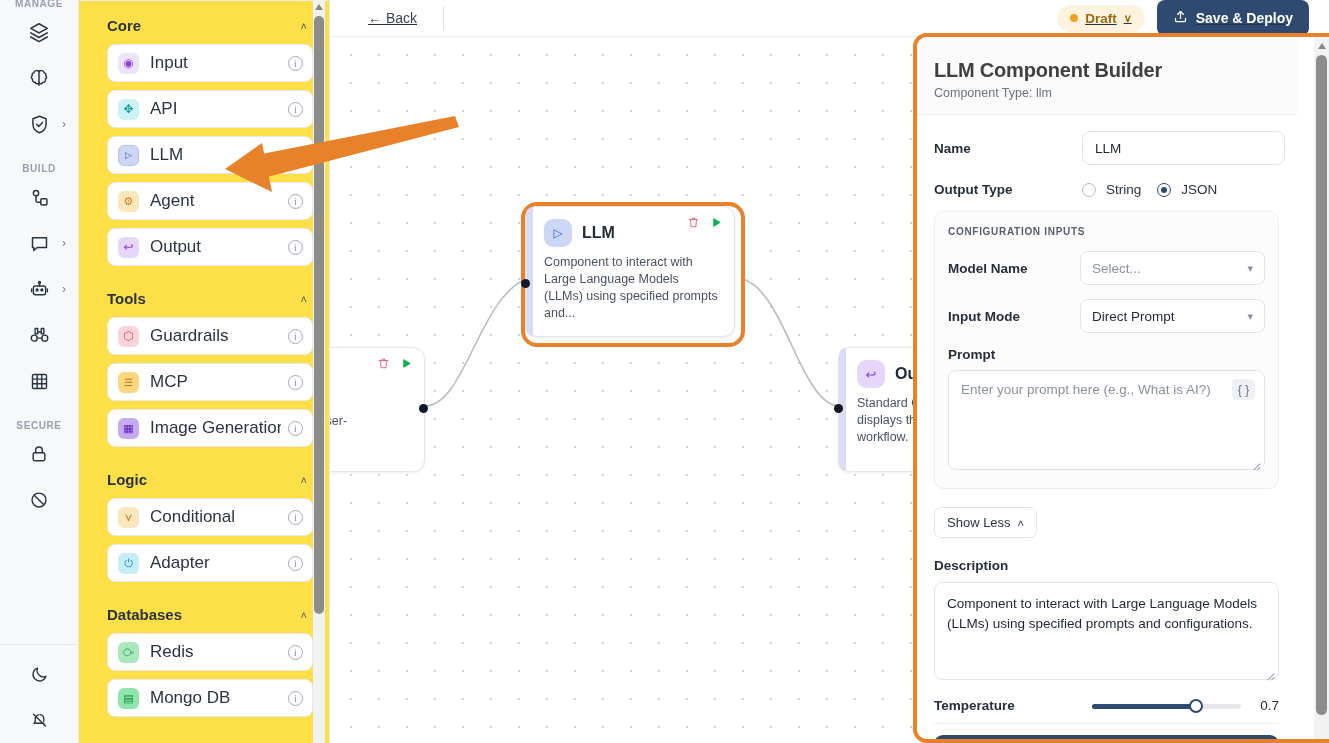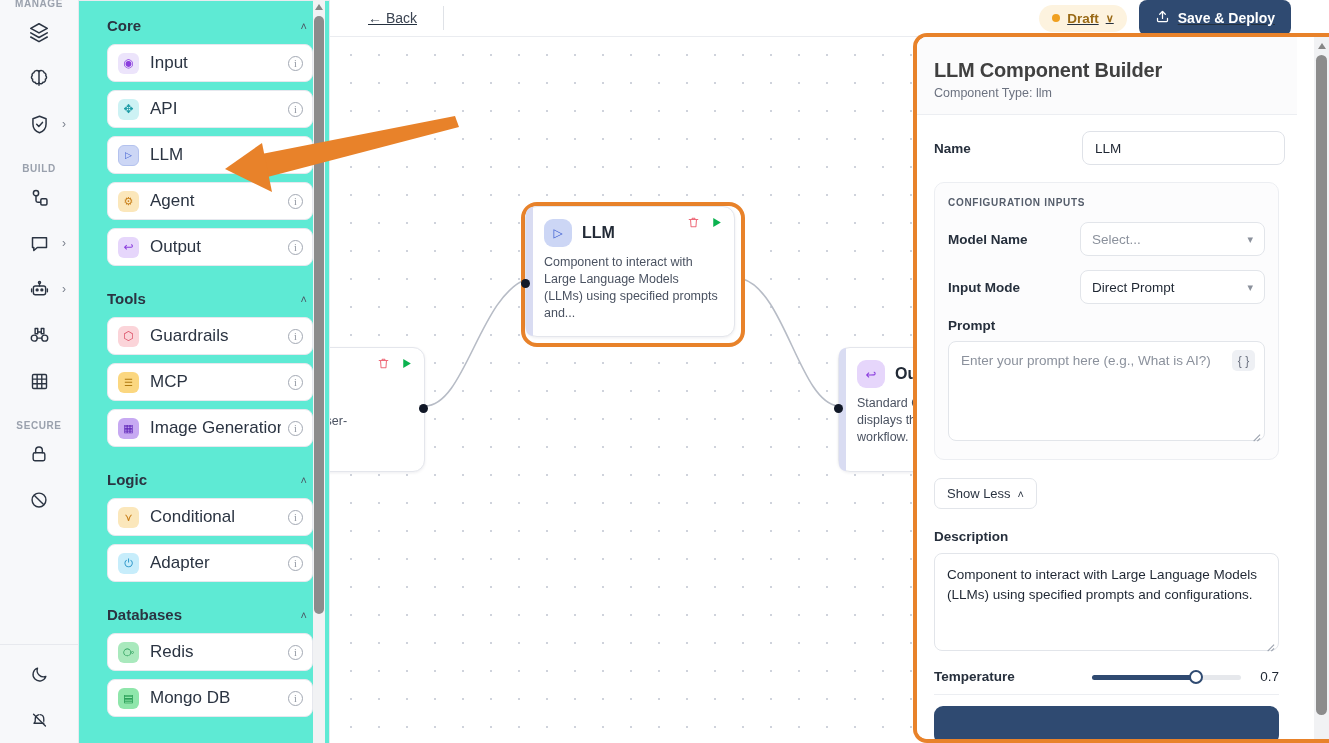--- a/index.html
+++ b/index.html
@@ -34,21 +34,21 @@
   }
   #rail-bottom {
     position: absolute; left: 0; bottom: 0; width: 79px;
     border-top: 1px solid #e7e9ee; padding-top: 6px;
     display: flex; flex-direction: column; align-items: center;
   }
 
   
   #component-sidebar {
     position: absolute; left: 79px; top: 0; width: 251px; height: 743px;
-    background: #5eead4; border-right: 1px solid #e7e9ee;
+    background: #fde047; border-right: 1px solid #e7e9ee;
     overflow: hidden;
   }
   #sidebar-scroll { padding: 0 16px 0 28px; height: 743px; position: relative; }
   .sb-divider { height: 1px; background: #e9ebef; margin: 0 -16px 0 -28px; }
   .group-header {
     display: flex; align-items: center; justify-content: space-between;
     padding: 16px 6px 10px 0; cursor: pointer;
   }
   .group-title { font-size: 15px; font-weight: 700; color: #2b3442; }
   .group-caret { color: #4b5563; font-size: 11px; }
@@ -93,21 +93,21 @@
     background: #ffffff; border-bottom: 1px solid #eaecf0;
     display: flex; align-items: center; z-index: 5; text-decoration: underline;
   }
   #back-button {
     margin-left: 30px; font-size: 14px; color: #3c4characters; color: #3b4452;
     cursor: pointer; padding: 4px 8px;
   }
   #topbar-sep { width:1px; height:24px; background:#dfe2e7; margin-left: 18px; }
   #topbar-right {
     margin-left: auto; display: flex; align-items: center; gap: 12px;
-    padding-right: 38px;
+    padding-right: 20px;
   }
   #draft-pill {
     display: flex; align-items: center; gap: 7px;
     background: #fdf3df; color: #9a6a16; border-radius: 16px;
     padding: 6px 13px; font-size: 13.5px; font-weight: 600; cursor: pointer;
   }
   .draft-dot { width: 8px; height: 8px; border-radius: 50%; background: #f0a020; }
   #save-deploy {
     display: flex; align-items: center; gap: 8px;
     background: #2f4a71; color: #ffffff; border-radius: 8px;
@@ -597,20 +597,29 @@
         <div id="panel-subtitle">Component Type: llm</div>
       </div>
 
       <div id="panel-body">
 
         <div class="form-row">
           <span class="form-label">Name</span>
           <input class="text-input" value="LLM" placeholder="Name" style="">
         </div>
 
+        <div class="form-row" style="margin-bottom:14px;">
+          <span class="form-label">Output Type</span>
+          <div class="radio-group">
+            <span class="radio-dot"></span>
+            <span class="radio-label">String</span>
+            <span class="radio-dot checked"></span>
+            <span class="radio-label">JSON</span>
+          </div>
+        </div>
 
         <div id="config-box">
           <div id="config-title">CONFIGURATION INPUTS</div>
 
           <div class="form-row" style="margin-bottom:14px;">
             <span class="form-label" style="width:132px;flex:0 0 132px;">Model Name</span>
             <div class="select-box">
               <span class="select-value placeholder">Select...</span>
               <span class="select-caret">▾</span>
             </div>

